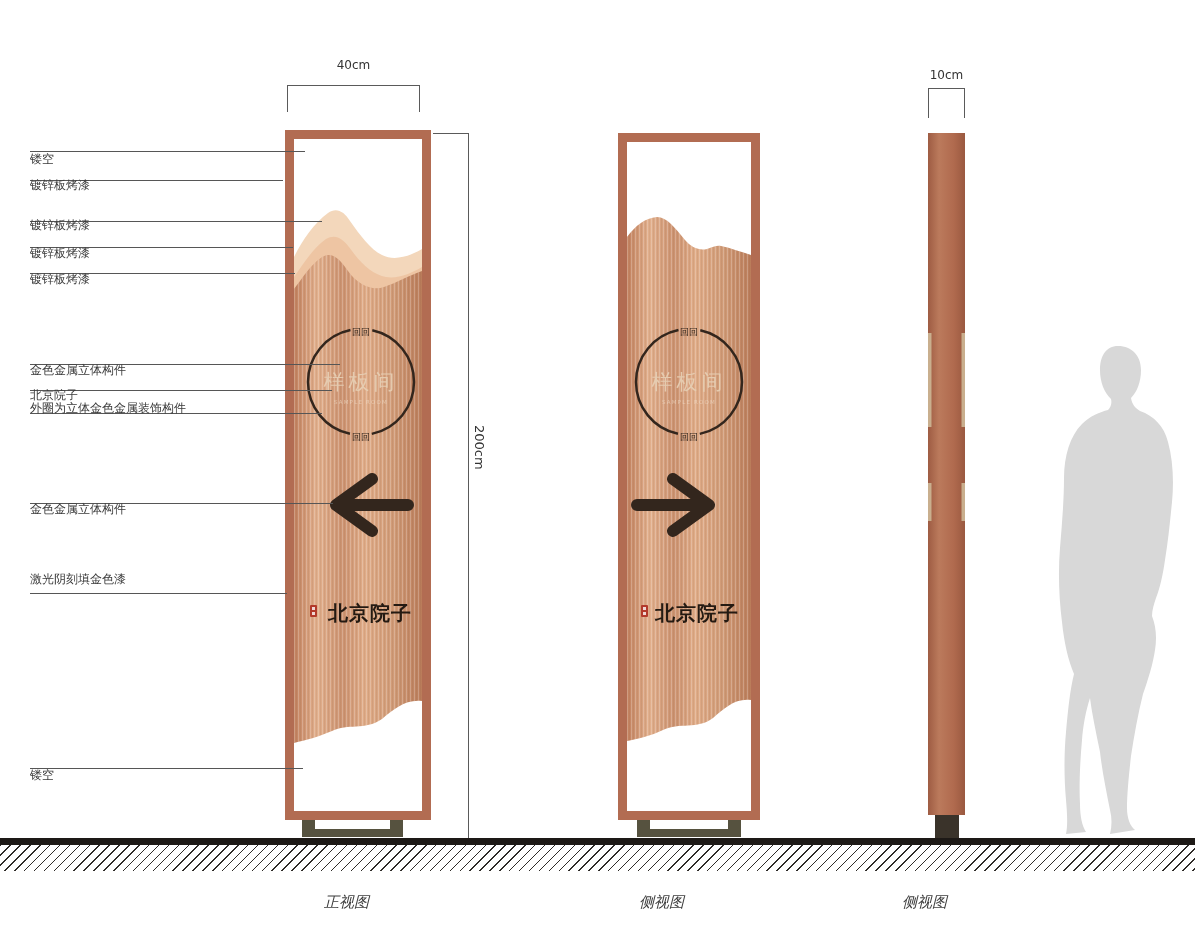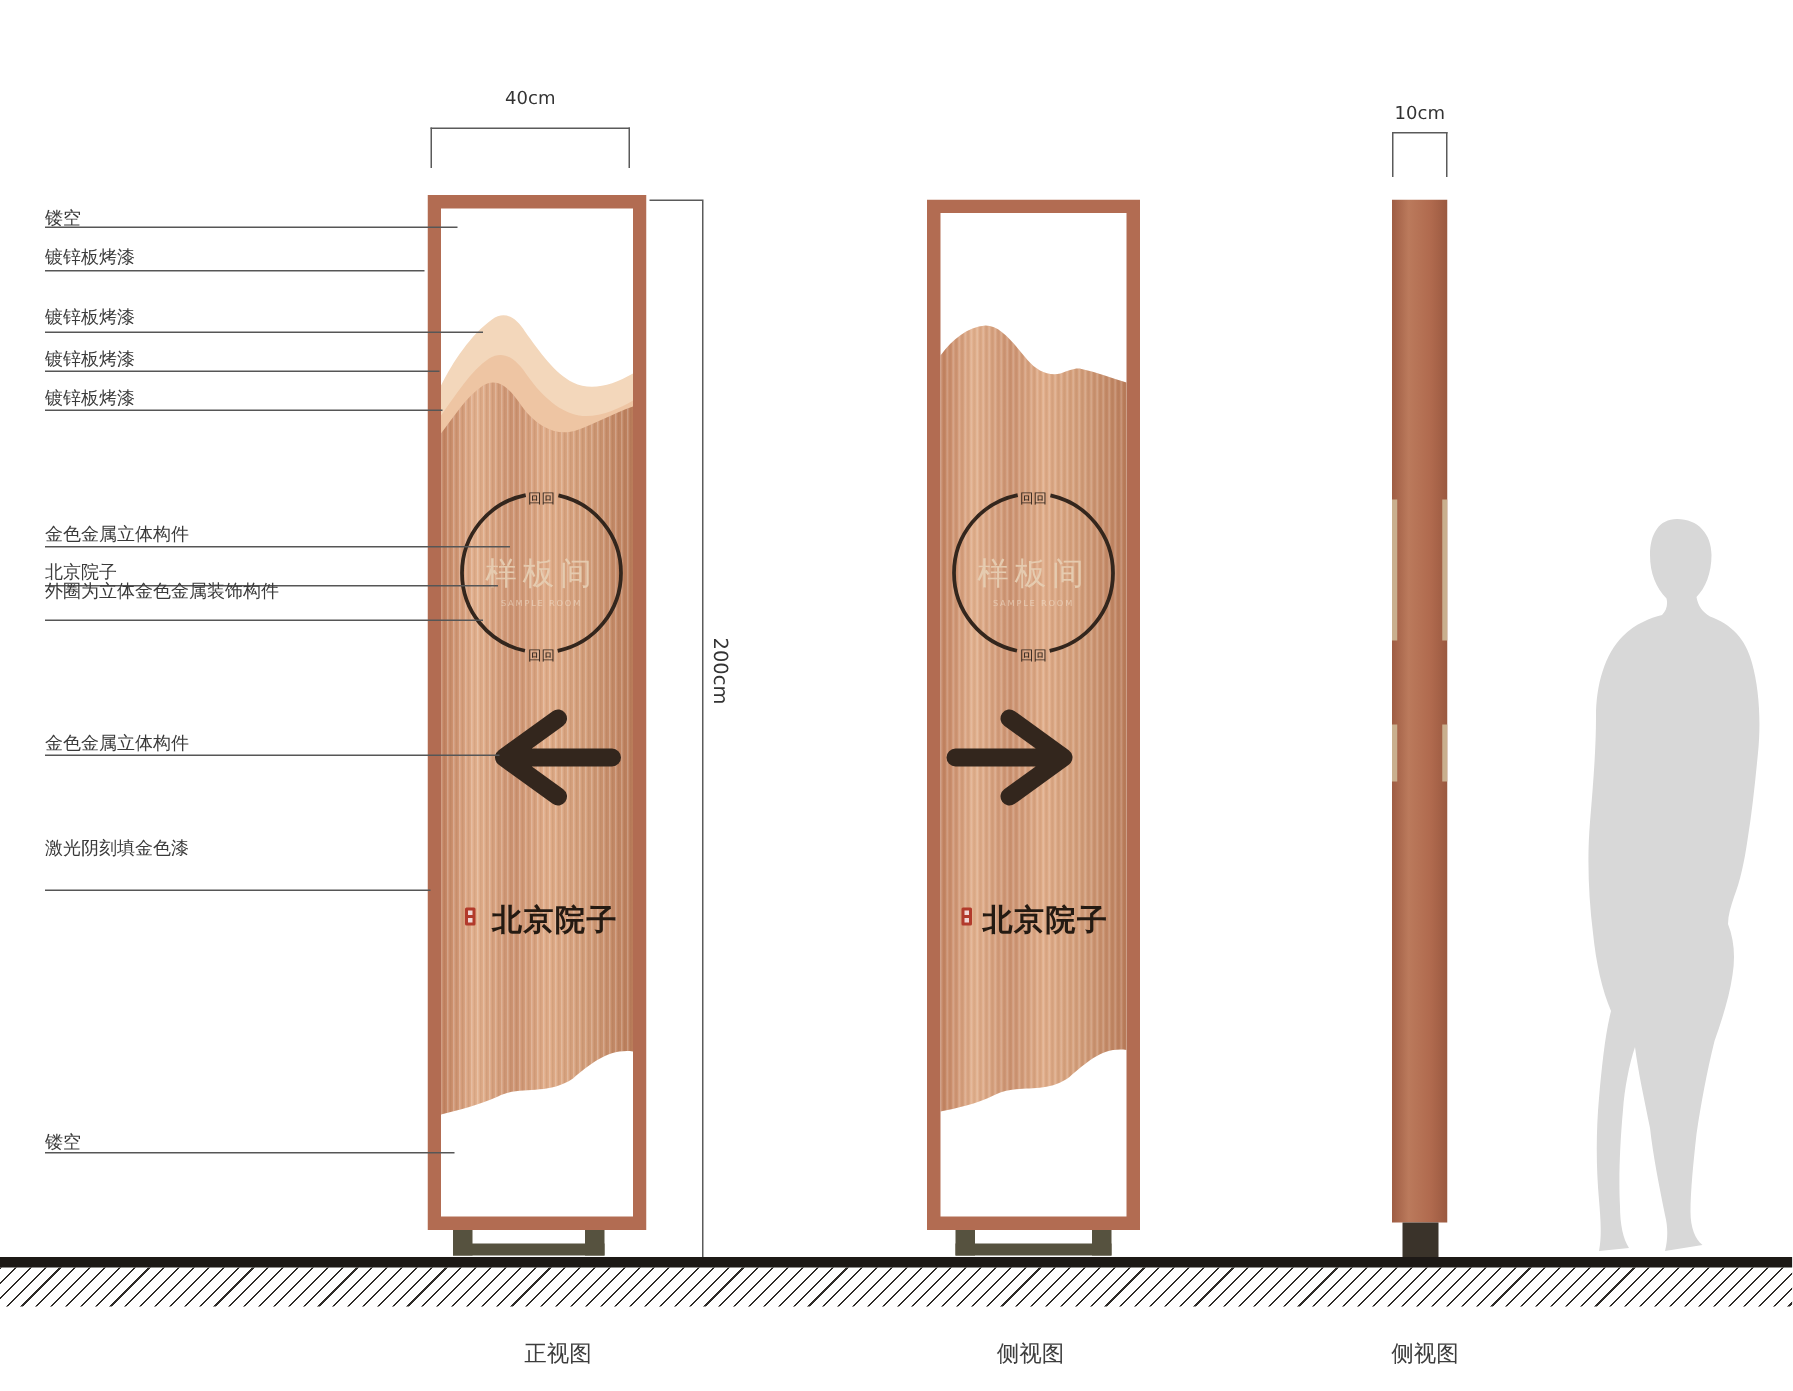--- a/index.html
+++ b/index.html
@@ -1,20 +1,20 @@
 <!DOCTYPE html>
 <html><head>
 <meta charset="utf-8">
 <style>
   html,body{margin:0;padding:0;background:#ffffff;}
   .canvas{position:relative;width:1195px;height:927px;background:#ffffff;overflow:hidden;
           font-family:"DejaVu Sans","Liberation Sans",sans-serif;}
-  .callout-text{position:absolute;left:30px;font-size:12px;color:#3a3a3a;white-space:nowrap;z-index:4;}
+  .callout-text{position:absolute;left:30px;font-size:12px;color:#3a3a3a;white-space:nowrap;z-index:4;margin-top:14px;}
   .leader{position:absolute;left:30px;height:1px;background:#565656;z-index:3;}
-  .view-label{position:absolute;top:893px;width:96px;text-align:center;font-size:15px;color:#3d3d3d;z-index:2;}
+  .view-label{position:absolute;top:893px;width:96px;text-align:left;font-size:15px;color:#3d3d3d;z-index:2;font-style:italic;}
   .dim-text{position:absolute;font-size:12px;color:#333;text-align:center;z-index:2;}
   .bracket-down{position:absolute;border:1px solid #5a5a5a;border-bottom:none;z-index:2;box-sizing:border-box;}
   .dline{position:absolute;background:#5a5a5a;z-index:2;}
   .dim-vert{position:absolute;font-size:13px;color:#333;writing-mode:vertical-rl;z-index:2;}
   .sign-svg{position:absolute;z-index:1;}
   .ground-bar{position:absolute;left:0;top:838px;width:1195px;height:7px;background:#1d1916;z-index:1;}
   .ground-hatch{position:absolute;left:0;top:845px;width:1195px;height:26px;z-index:1;
     background:repeating-linear-gradient(135deg,#2e2b28 0 1px,transparent 1px 7px);}
   .base-bracket{position:absolute;height:17px;box-sizing:border-box;z-index:1;
     border-left:13px solid #56523f;border-right:13px solid #56523f;border-bottom:8px solid #56523f;}

